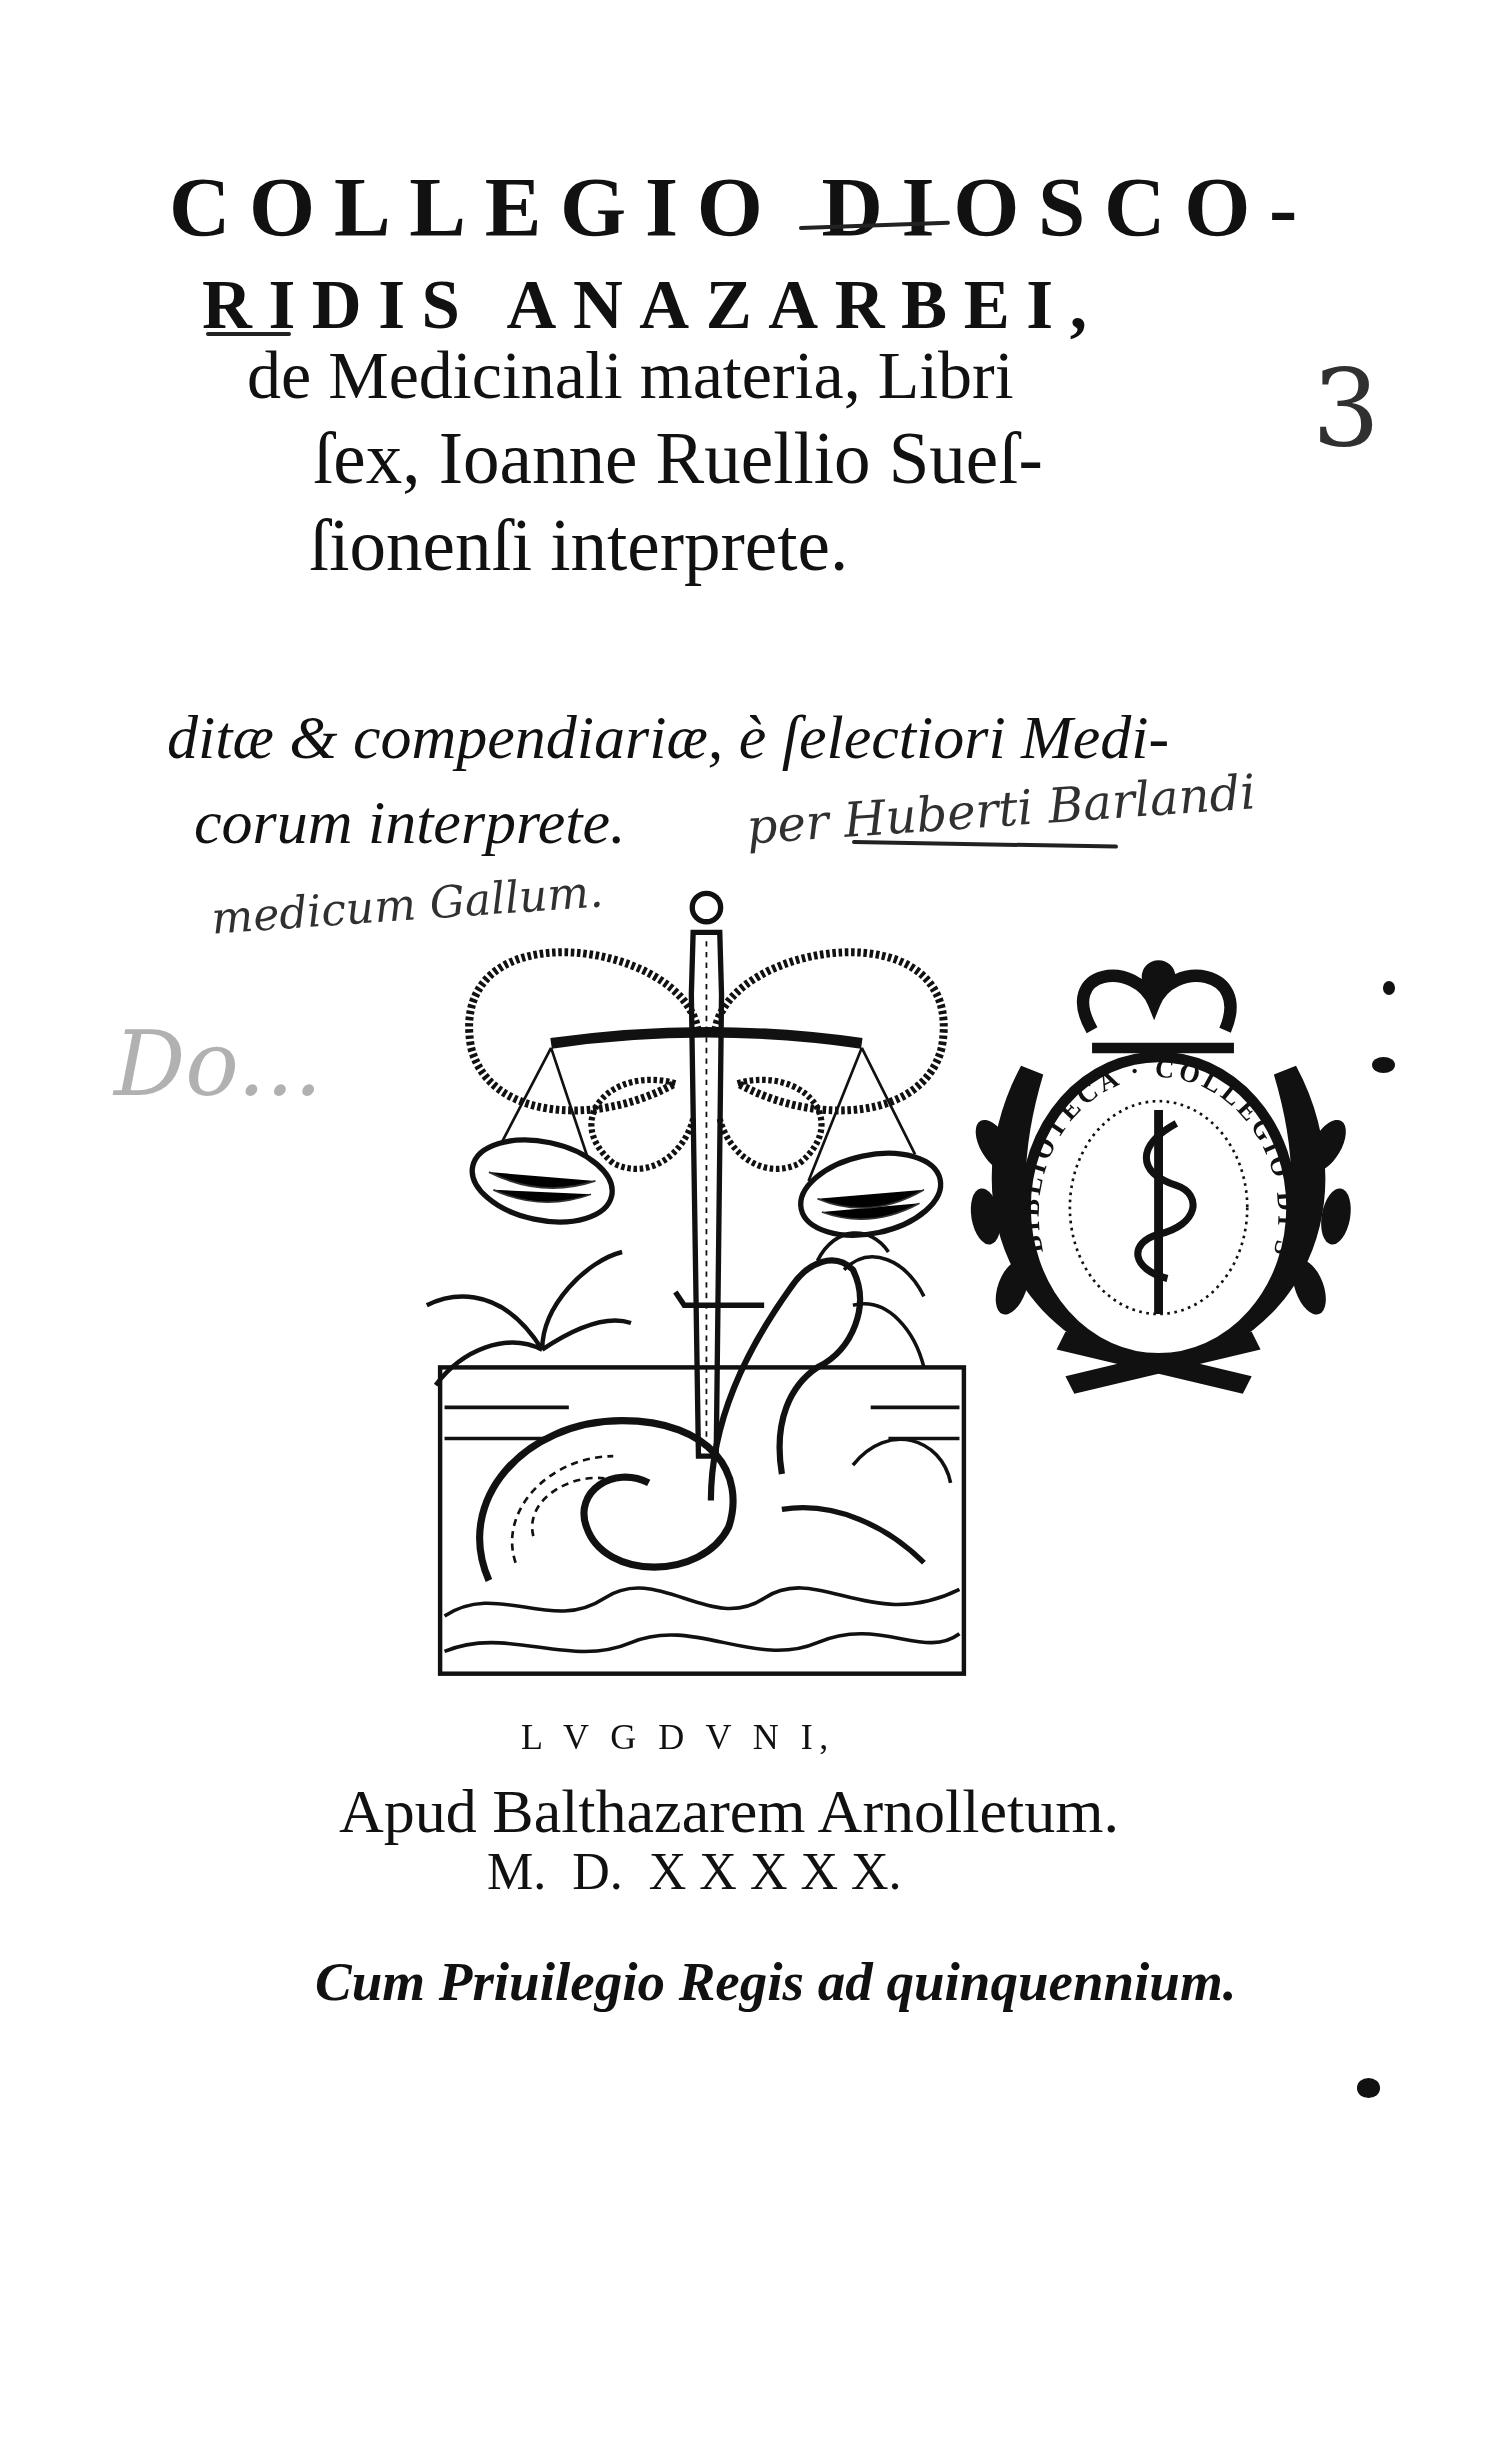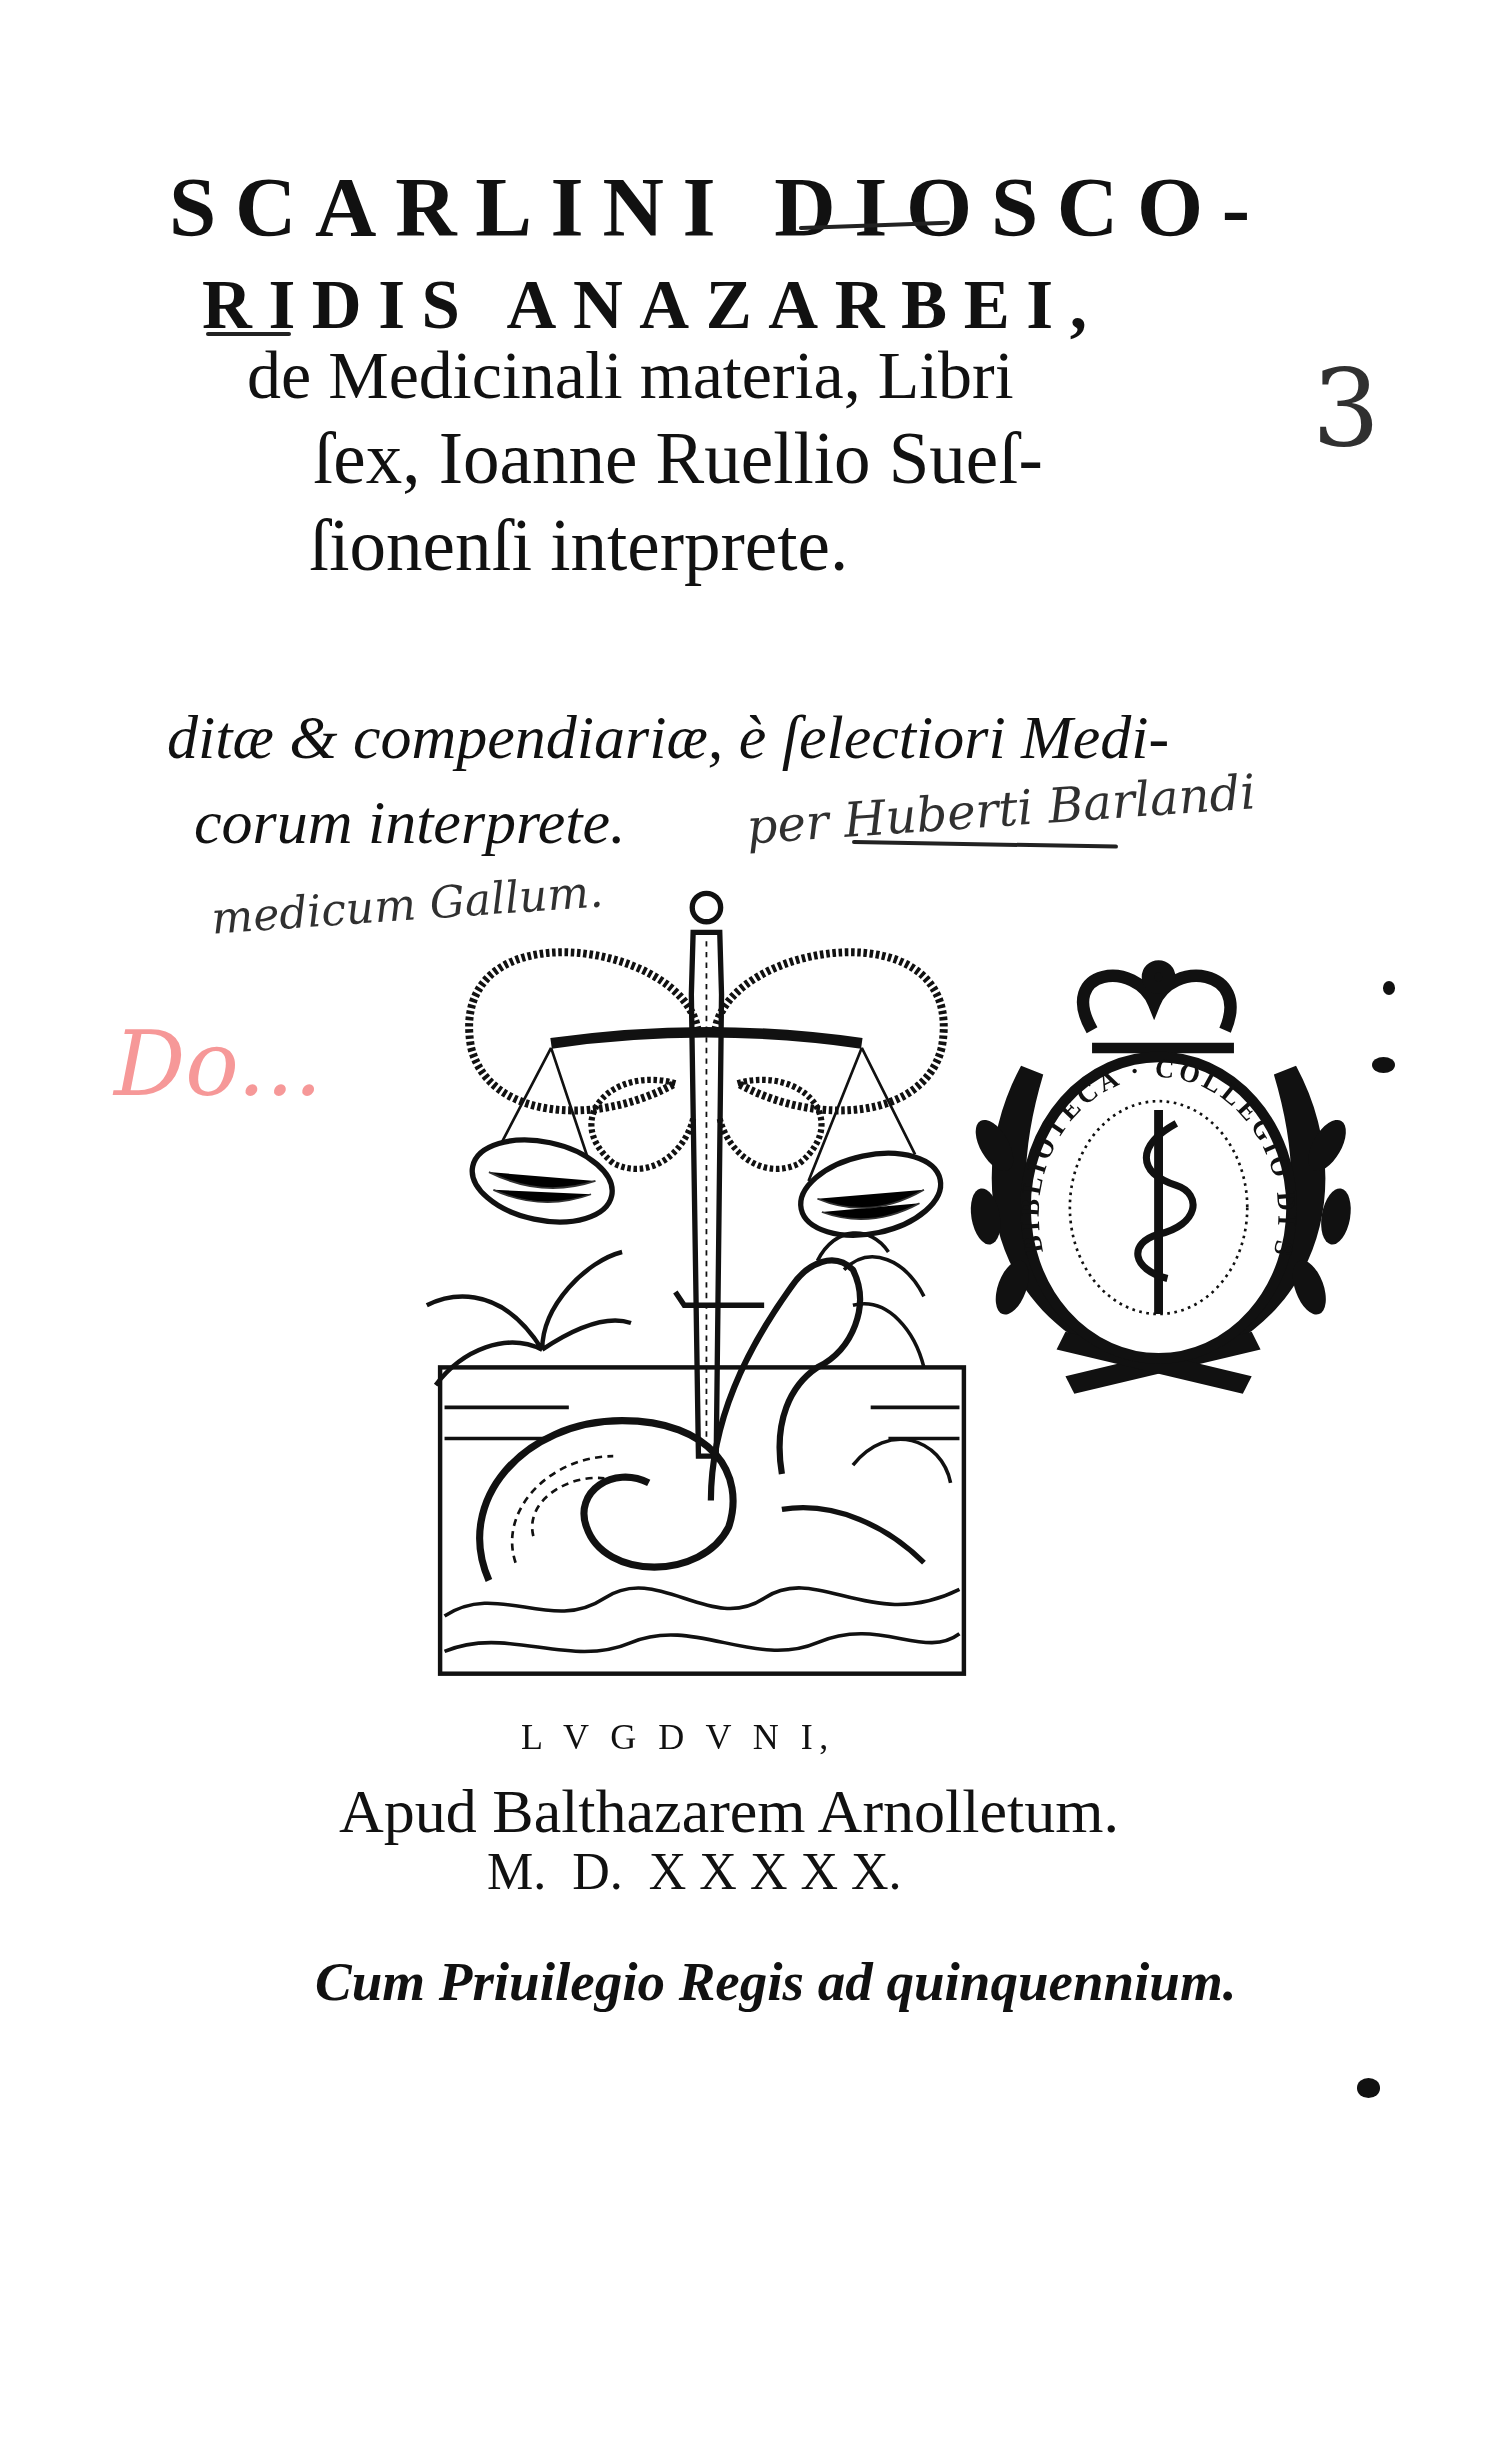--- a/index.html
+++ b/index.html
@@ -5,29 +5,29 @@
     html, body { margin: 0; padding: 0; background: #ffffff; }
     body { width: 1510px; height: 2462px; position: relative; overflow: hidden;
            font-family: "DejaVu Serif", "Liberation Serif", serif; color: #111; }
     .page { position: absolute; inset: 0; }
     .line { position: absolute; white-space: nowrap; }
     .caps { letter-spacing: 0.28em; font-family: "Liberation Serif", "DejaVu Serif", serif; font-weight: bold; }
     .roman { font-family: "Liberation Serif", "DejaVu Serif", serif; }
     .italic { font-family: "Liberation Serif", "DejaVu Serif", serif; font-style: italic; }
     .hand { font-family: "DejaVu Serif", "Liberation Serif", serif; font-style: italic; color: #1a1a1a; opacity: 0.9; }
     .underline-stroke { position: absolute; height: 4.4px; background: #222; border-radius: 2.7px; transform-origin: left center; }
-    .faint { color: #ef4444; opacity: 0.55; }
+    .faint { color: #737373; opacity: 0.55; }
     svg { position: absolute; overflow: visible; }
   </style>
 </head>
 <body>
 
 <div class="page">
 
-  <div class="line caps" style="left:169px; top:158px; font-size:85px; letter-spacing:0.22em;">SCARLINI DIOSCO-</div>
+  <div class="line caps" style="left:169px; top:158px; font-size:85px; letter-spacing:0.22em;">COLLEGIO DIOSCO-</div>
   <div class="underline-stroke" style="left:799px; top:226px; width:151px; transform:rotate(-2deg);"></div>
 
   <div class="line caps" style="left:202px; top:266px; font-size:69px; letter-spacing:0.24em;">RIDIS ANAZARBEI,</div>
   <div class="underline-stroke" style="left:206px; top:332px; width:85px; height:3.6px;"></div>
 
   <div class="line roman" style="left:247px; top:336px; font-size:68px;">de Medicinali materia, Libri</div>
   <div class="line roman" style="left:265px; top:417px; font-size:73px;margin-left:48px;">ſex, Ioanne Ruellio Sueſ-</div>
   <div class="line roman" style="left:309px; top:504px; font-size:73px;">ſionenſi interprete.</div>
 
   <div class="line italic" style="left:167px; top:702px; font-size:62px;">ditæ &amp; compendiariæ, è ſelectiori Medi-</div>

